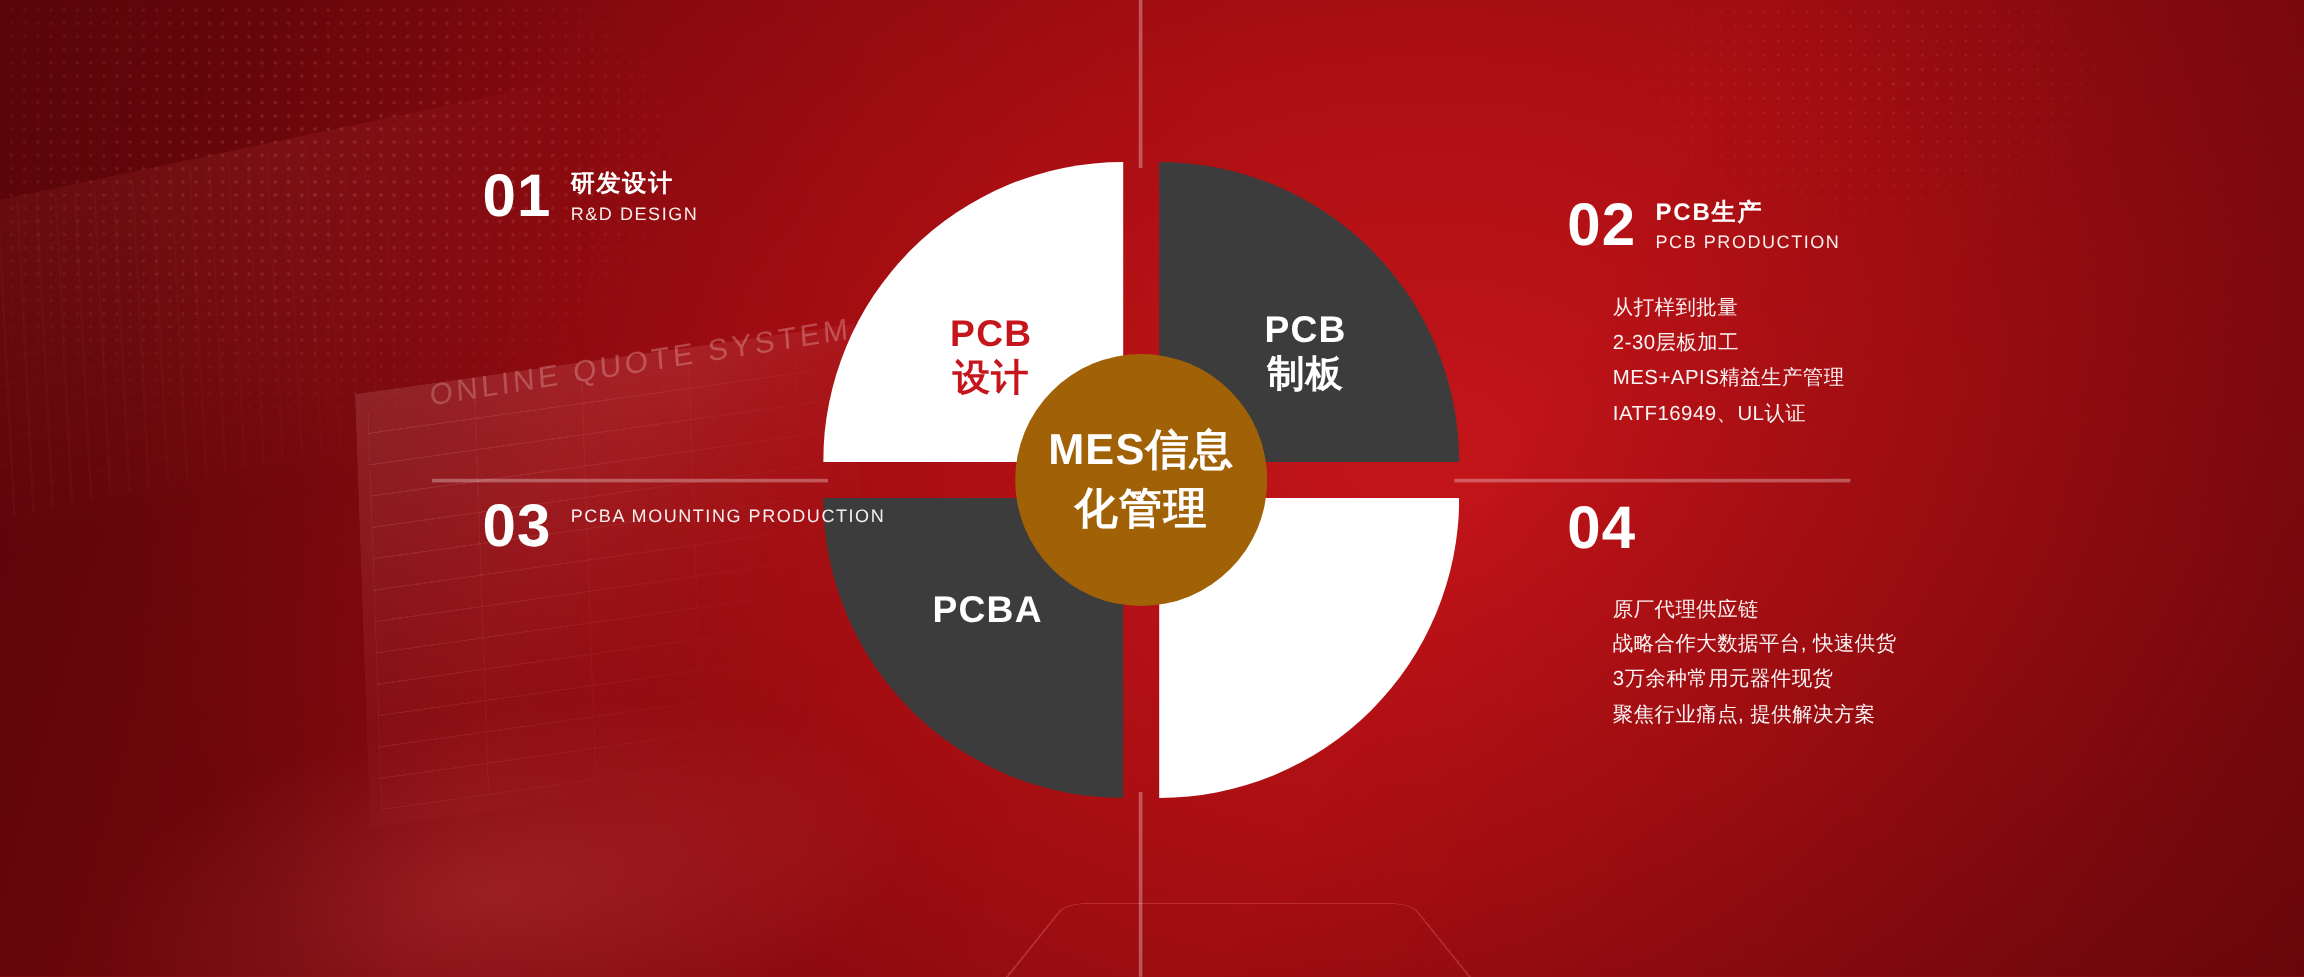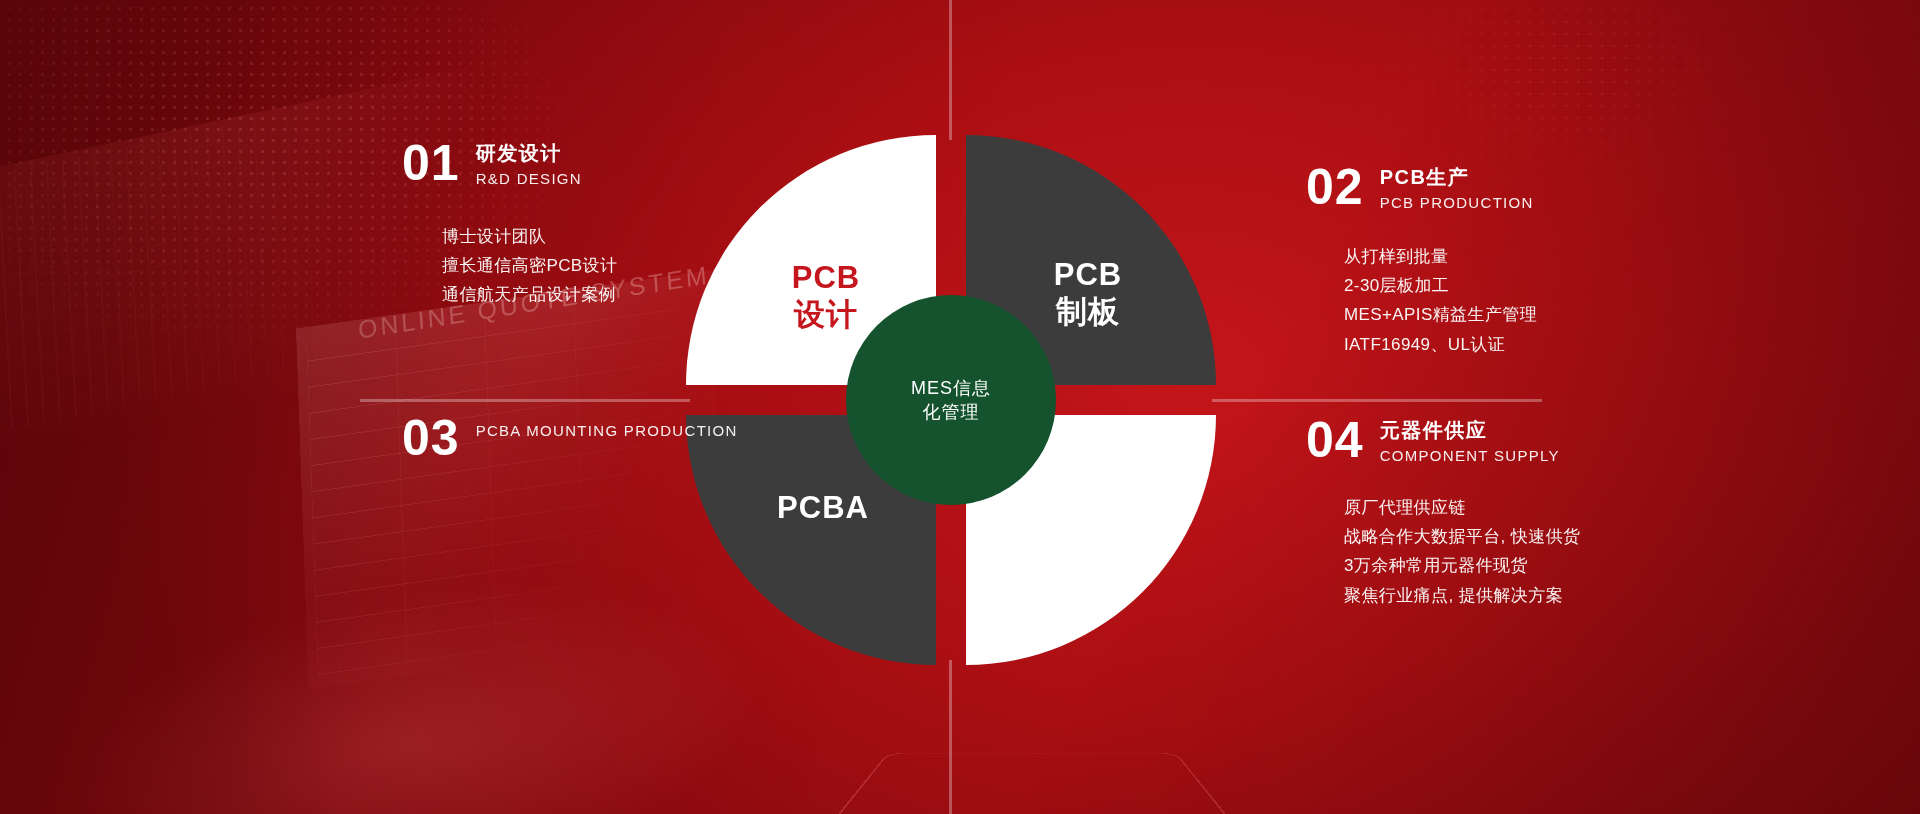--- a/index.html
+++ b/index.html
@@ -69,23 +69,23 @@
   #donut{position:absolute;left:686px;top:135px;width:530px;height:530px;}
   .quad{position:absolute;width:250px;height:250px;overflow:hidden;}
   .quad i{position:absolute;width:500px;height:500px;border-radius:50%;display:block;}
   .q-tl{left:0;top:0;}      .q-tl i{left:0;top:0;background:#ffffff;}
   .q-tr{right:0;top:0;}     .q-tr i{right:0;top:0;background:#3c3c3c;}
   .q-bl{left:0;bottom:0;}   .q-bl i{left:0;bottom:0;background:#3c3c3c;}
   .q-br{right:0;bottom:0;}  .q-br i{right:0;bottom:0;background:#ffffff;}
   .qlabel{position:absolute;text-align:center;line-height:1.18;font-size:31px;font-weight:bold;
     letter-spacing:1px;white-space:pre-line;}
   .hub{position:absolute;left:50%;top:50%;transform:translate(-50%,-50%);
-    width:210px;height:210px;border-radius:50%;background:#14532d;
+    width:210px;height:210px;border-radius:50%;background:#a16207;
     display:flex;align-items:center;justify-content:center;text-align:center;
-    color:#fff;font-size:18px;font-weight:normal;line-height:1.35;letter-spacing:1px;white-space:pre-line;}
+    color:#fff;font-size:36px;font-weight:bold;line-height:1.35;letter-spacing:1px;white-space:pre-line;}
   
   .sec{position:absolute;color:#fff;}
   .sec-head{display:flex;align-items:flex-start;gap:16px;}
   .num{font-size:50px;font-weight:bold;line-height:.95;letter-spacing:1px;margin-left:34px;}
   .tt{padding-top:2px;}
   .t-cn{font-size:20px;font-weight:bold;letter-spacing:1.5px;line-height:1.15;}
   .t-en{font-size:15px;letter-spacing:1.3px;margin-top:5px;color:rgba(255,255,255,.93);}
   .sec-body{margin-top:30px;font-size:17px;line-height:1.73;color:rgba(255,255,255,.95);
     white-space:pre-line;letter-spacing:.4px;}
   #sec01{left:368px;top:140px;}
@@ -144,23 +144,20 @@
 </div>
 
 <div class="sec" id="sec01">
   <div class="sec-head">
     <div class="num">01</div>
     <div class="tt">
       <div class="t-cn">研发设计</div>
       <div class="t-en">R&amp;D DESIGN</div>
     </div>
   </div>
-  <div class="sec-body">博士设计团队
-擅长通信高密PCB设计
-通信航天产品设计案例</div>
 </div>
 
 <div class="sec" id="sec02">
   <div class="sec-head">
     <div class="num">02</div>
     <div class="tt">
       <div class="t-cn">PCB生产</div>
       <div class="t-en">PCB PRODUCTION</div>
     </div>
   </div>
@@ -175,22 +172,18 @@
     <div class="num">03</div>
     <div class="tt">
       <div class="t-en">PCBA MOUNTING PRODUCTION</div>
     </div>
   </div>
 </div>
 
 <div class="sec" id="sec04">
   <div class="sec-head">
     <div class="num">04</div>
-    <div class="tt">
-      <div class="t-cn">元器件供应</div>
-      <div class="t-en">COMPONENT SUPPLY</div>
-    </div>
   </div>
   <div class="sec-body">原厂代理供应链
 战略合作大数据平台, 快速供货
 3万余种常用元器件现货
 聚焦行业痛点, 提供解决方案</div>
 </div>
 
 </body></html>

